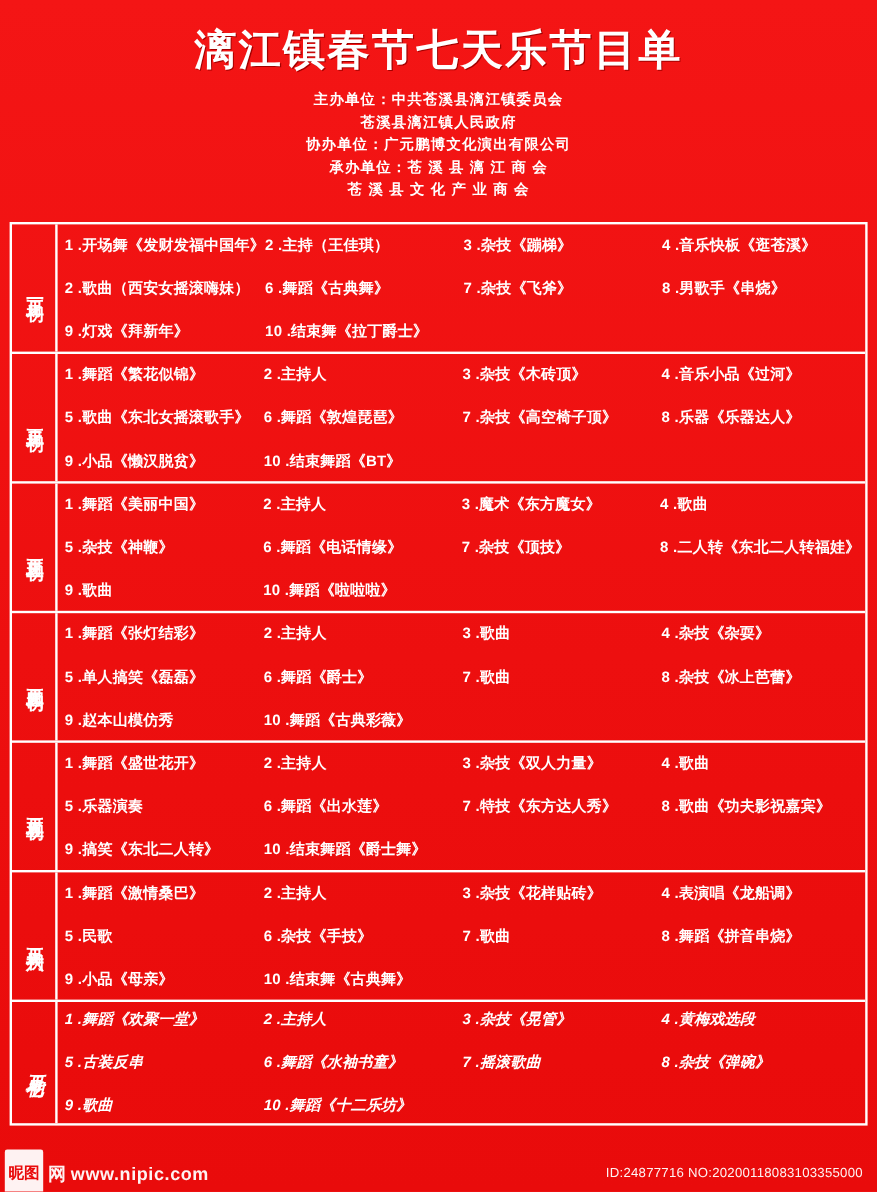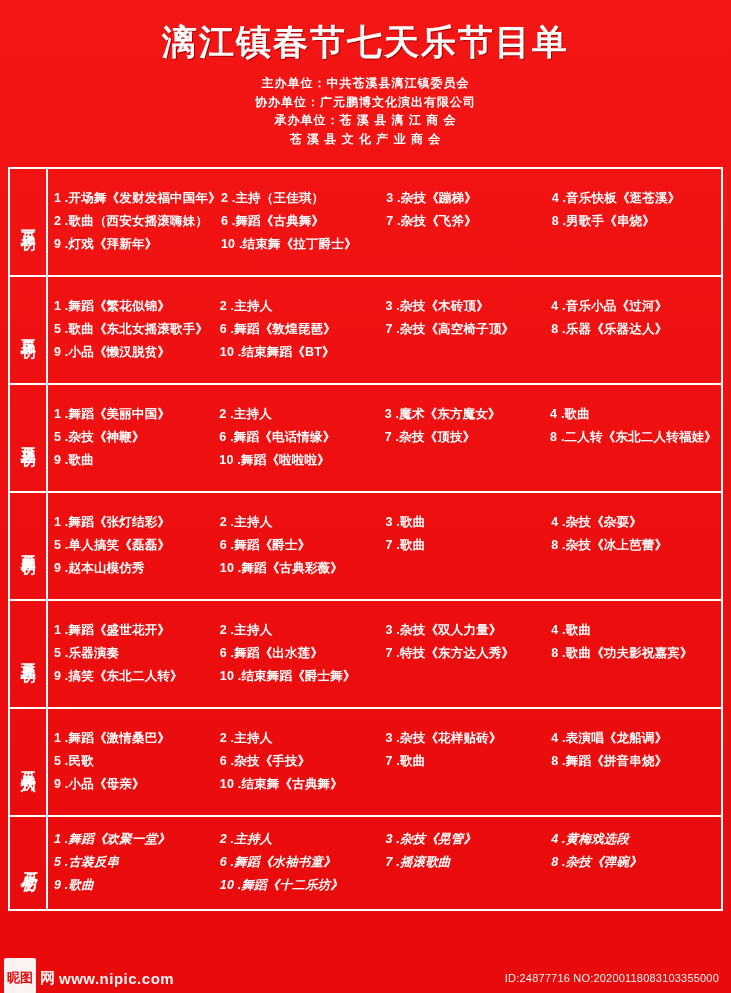--- a/index.html
+++ b/index.html
@@ -69,21 +69,21 @@
     letter-spacing: 1px;
     white-space: nowrap;
   }
   .items {
     flex: 1 1 auto;
     display: grid;
     grid-template-columns: 1fr 1fr 1fr 1fr;
     grid-auto-rows: auto;
     align-content: center;
     padding: 6px 4px 6px 6px;
-    row-gap: 6px;
+    row-gap: 19px;
   }
   .item {
     font-size: 12.5px;
     font-weight: bold;
     line-height: 1.35;
     white-space: nowrap;
     letter-spacing: 0.2px;
   }
   .footer-bar {
     position: absolute;
@@ -126,20 +126,21 @@
 </style>
 </head>
 <body>
 
 <div class="poster">
 
   <div class="header">
     <div class="main-title">漓江镇春节七天乐节目单</div>
     <div class="org-lines">
       <div class="org-line">主办单位：中共苍溪县漓江镇委员会</div>
+      <div class="org-line">苍溪县漓江镇人民政府</div>
       <div class="org-line">协办单位：广元鹏博文化演出有限公司</div>
       <div class="org-line">承办单位：苍 溪 县 漓 江 商 会</div>
       <div class="org-line">苍 溪 县 文 化 产 业 商 会</div>
     </div>
   </div>
 
   <div class="table-wrap">
 
     <div class="day-row">
       <div class="day-label">

